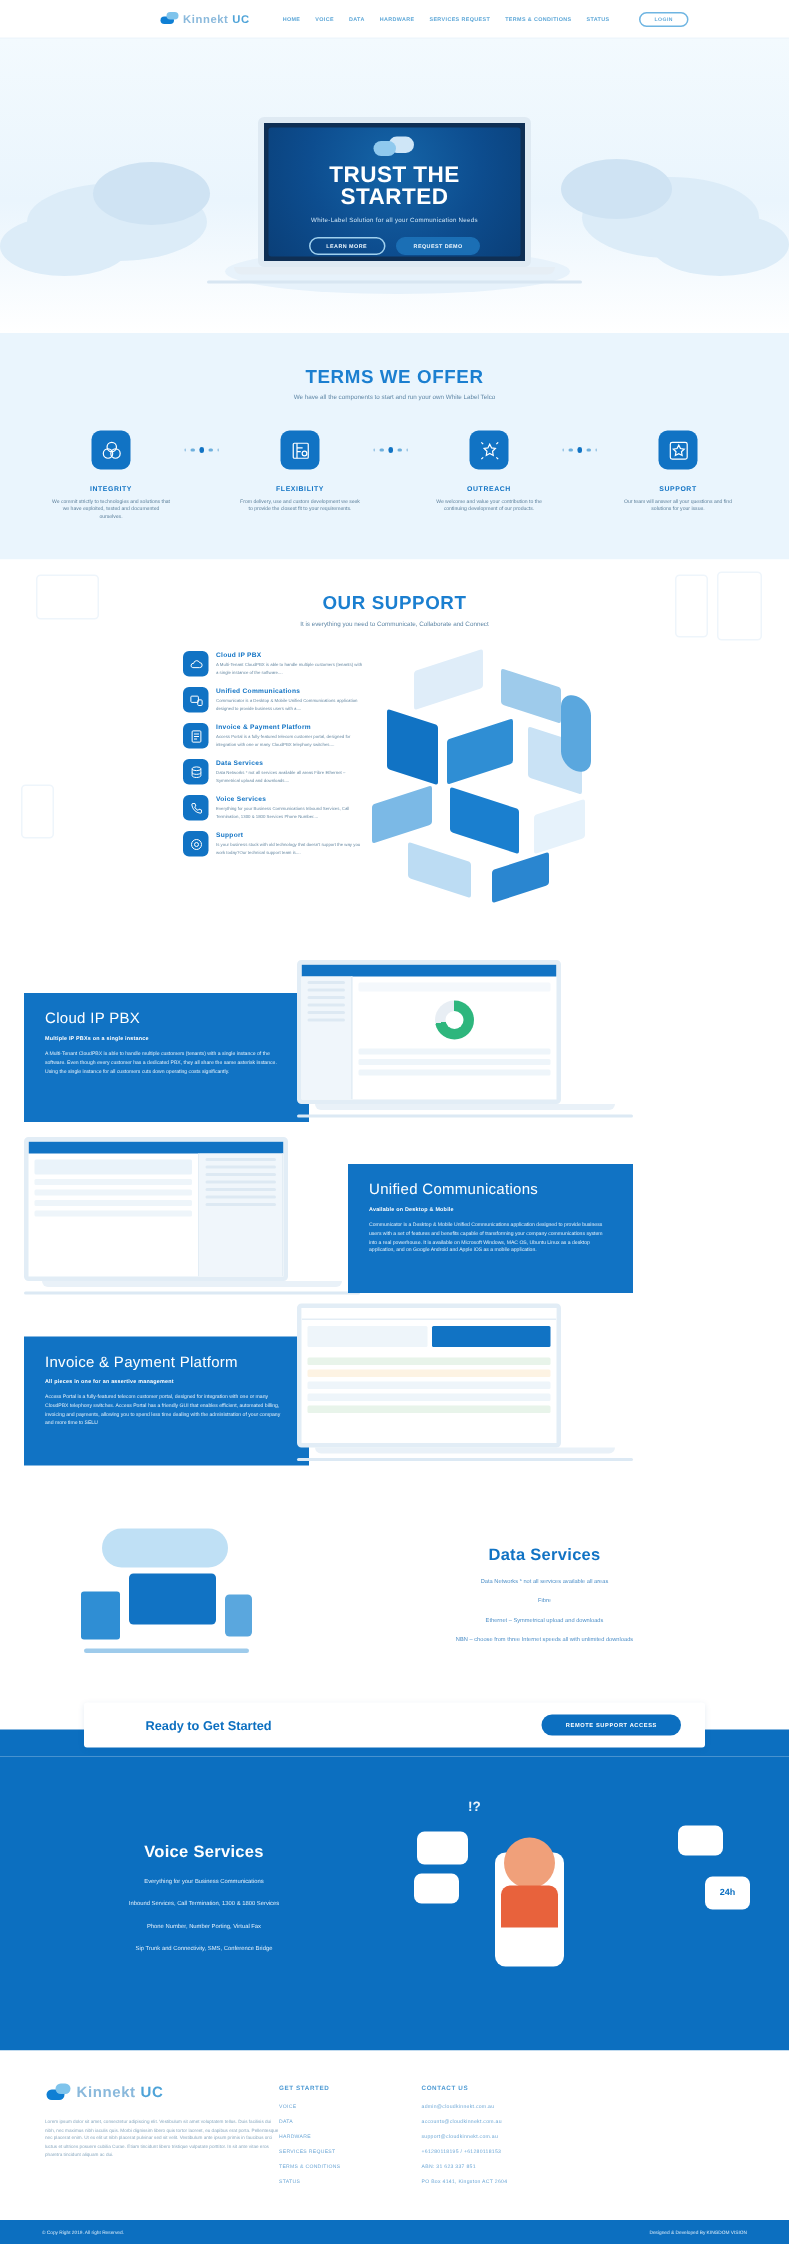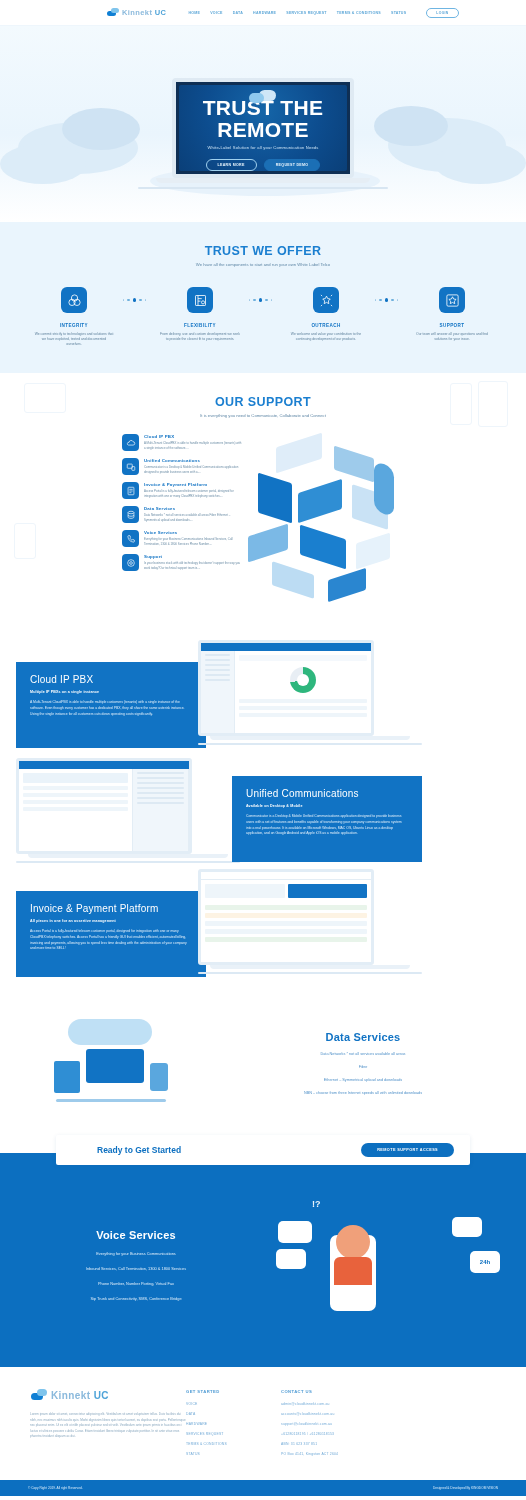--- a/index.html
+++ b/index.html
@@ -51,21 +51,21 @@
   }
   .screen-inner {
     position:absolute; inset:3px; border-radius:2px;
     background:radial-gradient(circle at 50% 30%, #1565a8 0%, #0d4d8f 55%, #0a3f78 100%);
     display:flex; flex-direction:column; align-items:center; justify-content:center;
     padding-top:4px;
   }
   .hero-cloud-icon { width:28px; height:15px; position:relative; margin-bottom:4px; }
   .hero-cloud-icon .a { position:absolute; left:10px; top:1px; width:17px; height:11px; background:#cfe6f7; border-radius:6px; }
   .hero-cloud-icon .b { position:absolute; left:0px; top:4px; width:15px; height:10px; background:#8fc9ee; border-radius:6px; }
-  .hero-title { font-size:21px; font-weight:800; color:#fff; letter-spacing:.3px; line-height:1.02; }
+  .hero-title { font-size:15px; font-weight:800; color:#fff; letter-spacing:.3px; line-height:1.02; }
   .hero-sub { font-size:4.1px; color:#cfe6f7; margin-top:5px; letter-spacing:.2px; }
   .hero-btns { display:flex; gap:7px; margin-top:9px; }
   .hero-btn {
     font-size:3.6px; font-weight:700; letter-spacing:.3px; padding:3px 11px;
     border-radius:9px; border:1px solid #9fd0ee; color:#eaf5fd;
   }
   .hero-btn.filled { background:#1b6fb5; border-color:#1b6fb5; }
   .laptop-base {
     width:214px; height:5px; background:#e6eef5; border-radius:0 0 6px 6px;
     margin:0 auto; position:relative; left:-16px;
@@ -221,35 +221,35 @@
     <div class="cloudshape" style="left:150px;top:140px;width:230px;height:30px;background:#e7f2fb;"></div>
 
     <div class="hero-laptop">
       <div class="laptop-screen">
         <div class="screen-inner">
           <div class="hero-cloud-icon">
               <i class="a"></i>
               <i class="b"></i>
             </div>
           <div class="hero-title">TRUST THE</div>
-          <div class="hero-title">REMOTE</div>
+          <div class="hero-title">STARTED</div>
           <div class="hero-sub">White-Label Solution for all your Communication Needs</div>
           <div class="hero-btns">
             <span class="hero-btn">LEARN MORE</span>
             <span class="hero-btn filled">REQUEST DEMO</span>
           </div>
         </div>
       </div>
       <div class="laptop-base"></div>
       <div class="laptop-bar"></div>
     </div>
   </div>
 
   <div class="offer">
-    <div class="sec-title">TRUST WE OFFER</div>
+    <div class="sec-title">TERMS WE OFFER</div>
     <div class="sec-sub">We have all the components to start and run your own White Label Telco</div>
     <div class="offer-row">
       <div class="offer-col">
         <div class="offer-icon">
           <svg viewBox="0 0 24 24" fill="none" stroke="#fff" stroke-width="1.3">
             <circle cx="12" cy="8" r="5"></circle>
               <circle cx="8" cy="15" r="5"></circle>
               <circle cx="16" cy="15" r="5"></circle>
           </svg>
         </div>

